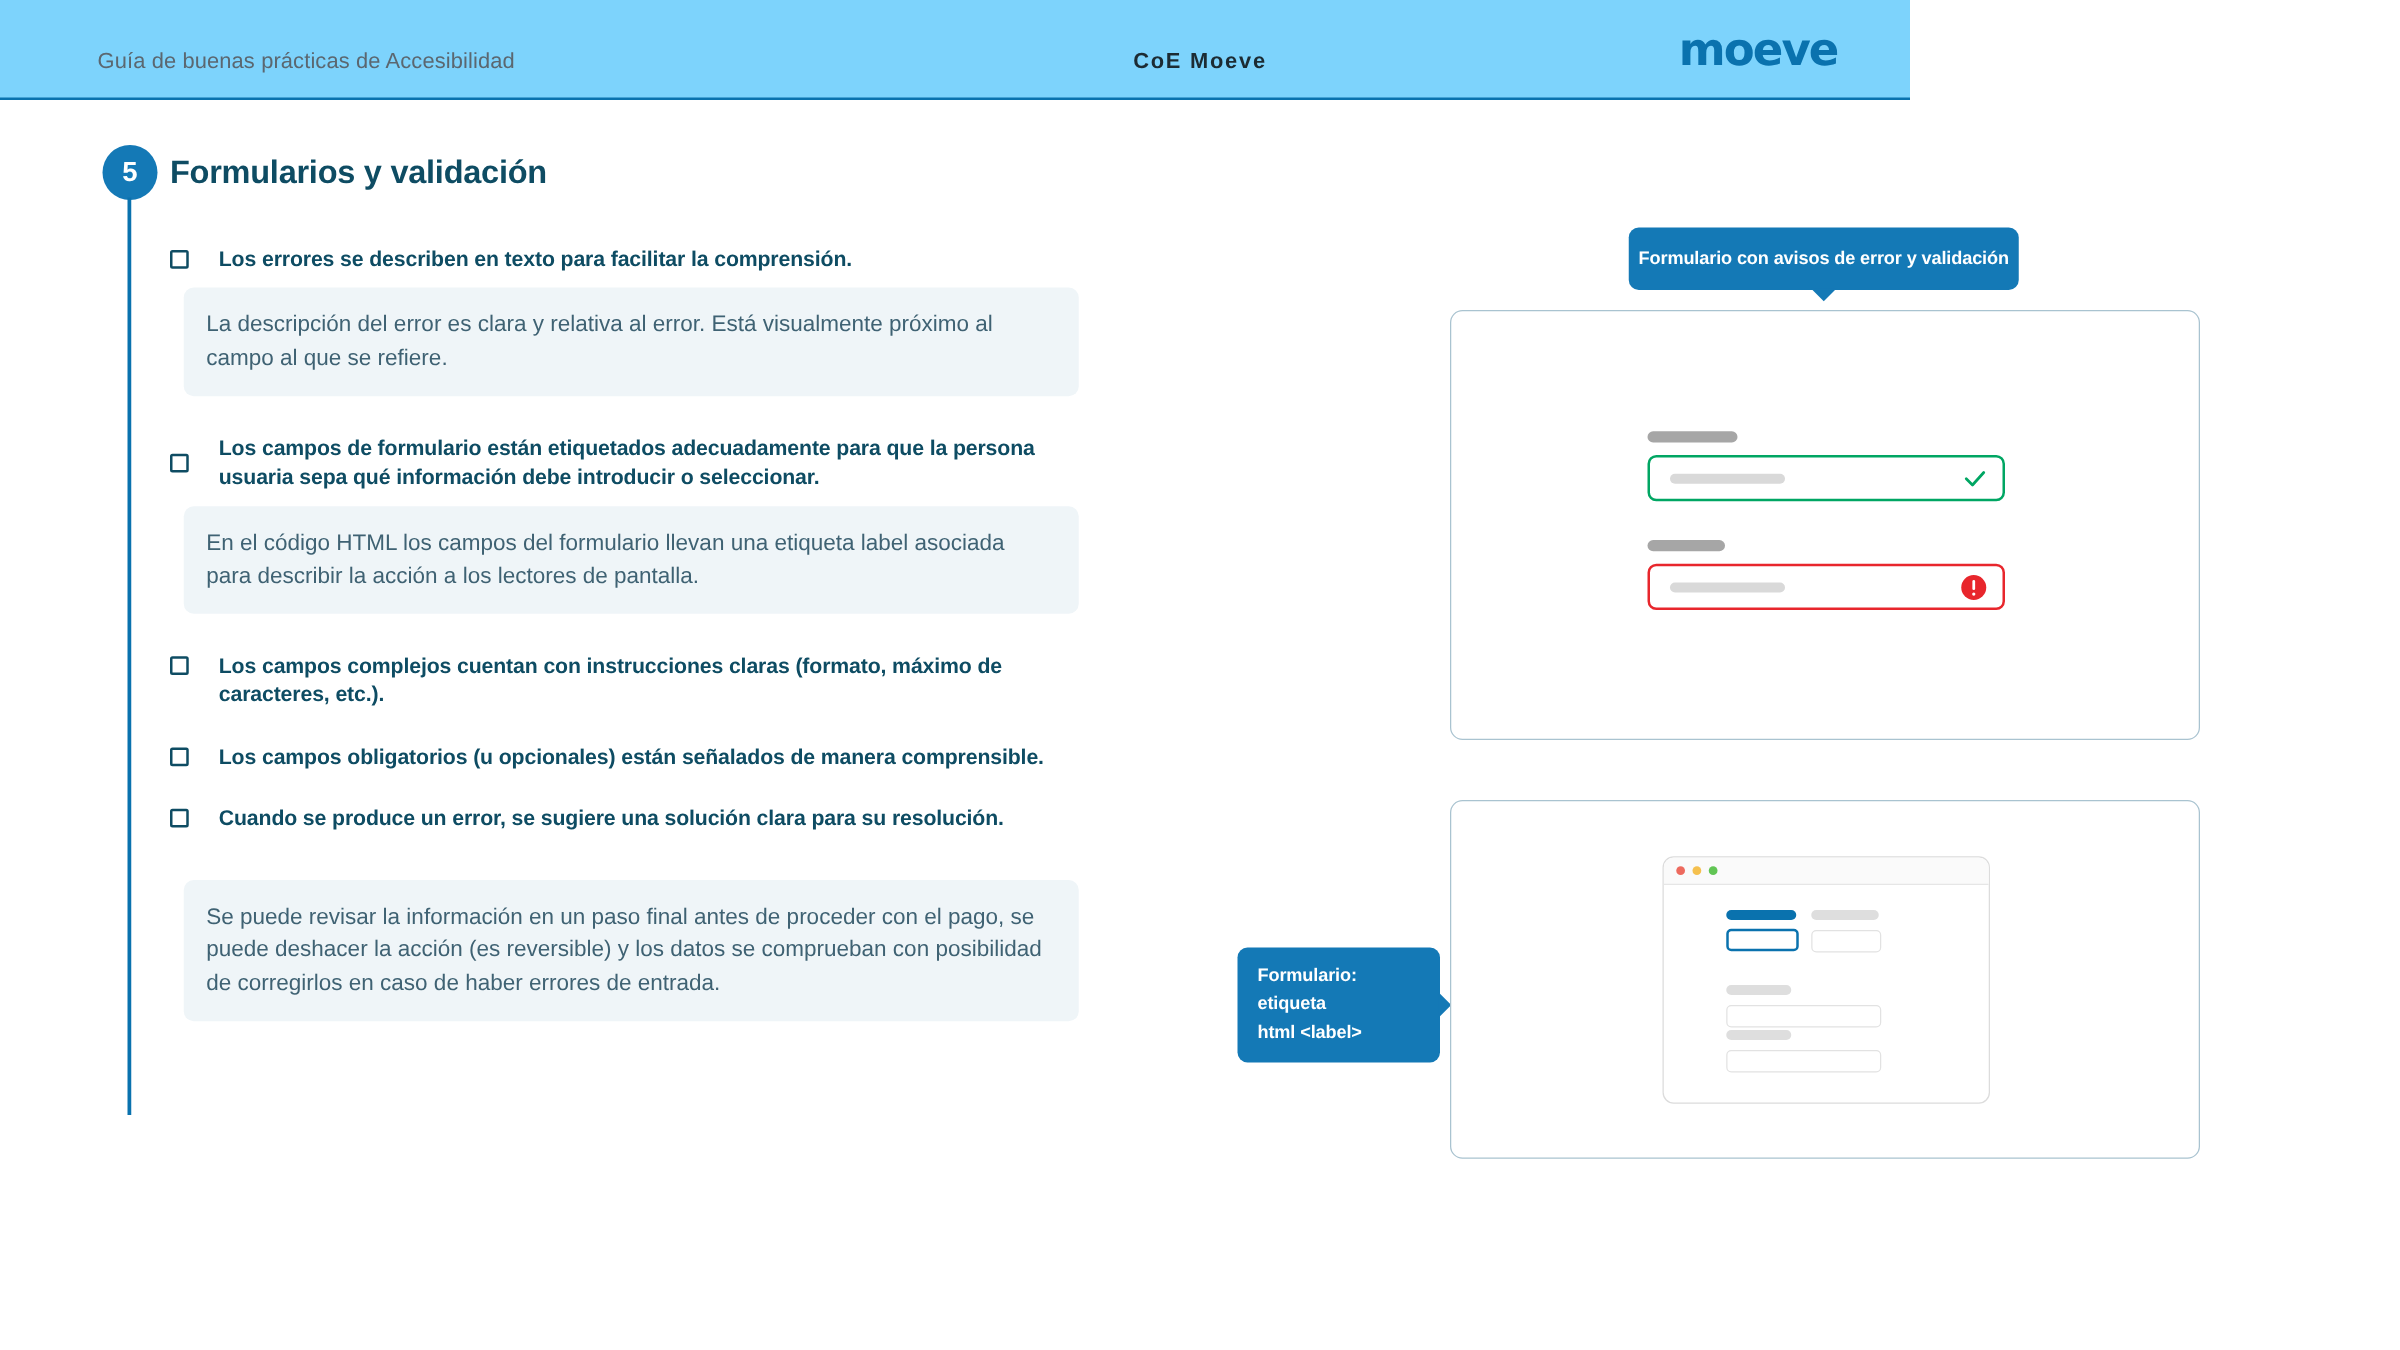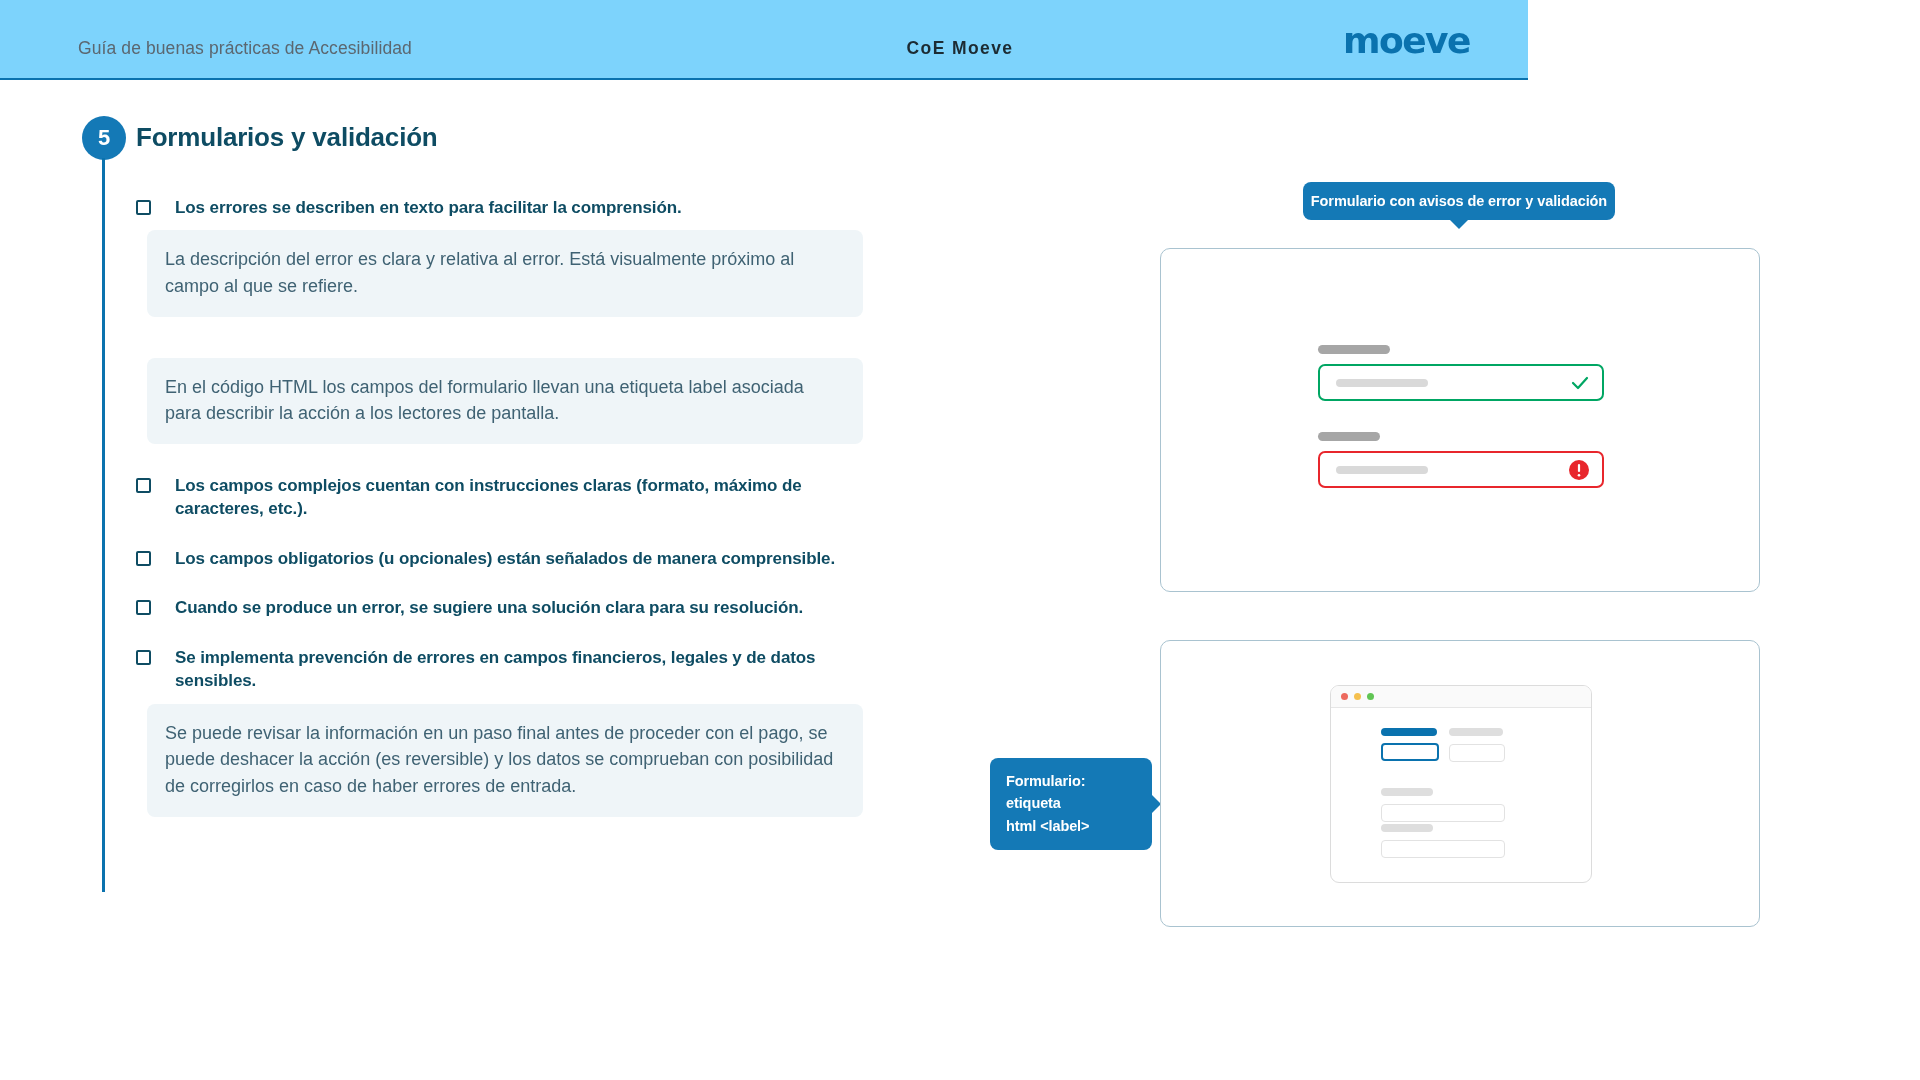--- a/index.html
+++ b/index.html
@@ -138,21 +138,21 @@
     color: #ffffff;
     font-size: 14.5px;
     font-weight: 700;
     border-radius: 8px;
     letter-spacing: -.1px;
   }
   #callout-top {
     left: 1303px;
     top: 182px;
     width: 312px;
-    height: 38px;
+    height: 50px;
     display: flex;
     align-items: center;
     justify-content: center;
   }
   #callout-top .tail {
     position: absolute;
     left: 50%;
     bottom: -9px;
     margin-left: -10px;
     width: 0; height: 0;
@@ -273,20 +273,24 @@
     <div class="check-row">
       <div class="checkbox"></div>
       <div class="check-label">Los errores se describen en texto para facilitar la comprensión.</div>
     </div>
     <div class="note-box">La descripción del error es clara y relativa al error. Está visualmente próximo al campo al que se refiere.</div>
   </div>
 
   <div class="gap-md"></div>
 
   <div class="check-item">
+    <div class="check-row">
+      <div class="checkbox" style="margin-top:16px"></div>
+      <div class="check-label">Los campos de formulario están etiquetados adecuadamente para que la persona usuaria sepa qué información debe introducir o seleccionar.</div>
+    </div>
     <div class="note-box">En el código HTML los campos del formulario llevan una etiqueta label asociada para describir la acción a los lectores de pantalla.</div>
   </div>
 
   <div class="gap-md"></div>
 
   <div class="check-item">
     <div class="check-row">
       <div class="checkbox"></div>
       <div class="check-label">Los campos complejos cuentan con instrucciones claras (formato, máximo de caracteres, etc.).</div>
     </div>
@@ -306,24 +310,20 @@
   <div class="check-item">
     <div class="check-row">
       <div class="checkbox"></div>
       <div class="check-label">Cuando se produce un error, se sugiere una solución clara para su resolución.</div>
     </div>
   </div>
 
   <div class="gap-sm"></div>
 
   <div class="check-item">
-    <div class="check-row">
-      <div class="checkbox"></div>
-      <div class="check-label">Se implementa prevención de errores en campos financieros, legales y de datos sensibles.</div>
-    </div>
     <div class="note-box">Se puede revisar la información en un paso final antes de proceder con el pago, se puede deshacer la acción (es reversible) y los datos se comprueban con posibilidad de corregirlos en caso de haber errores de entrada.</div>
   </div>
 
 </div>
 
 <div class="callout" id="callout-top">
   <span>Formulario con avisos de error y validación</span>
   <span class="tail"></span>
 </div>
 

